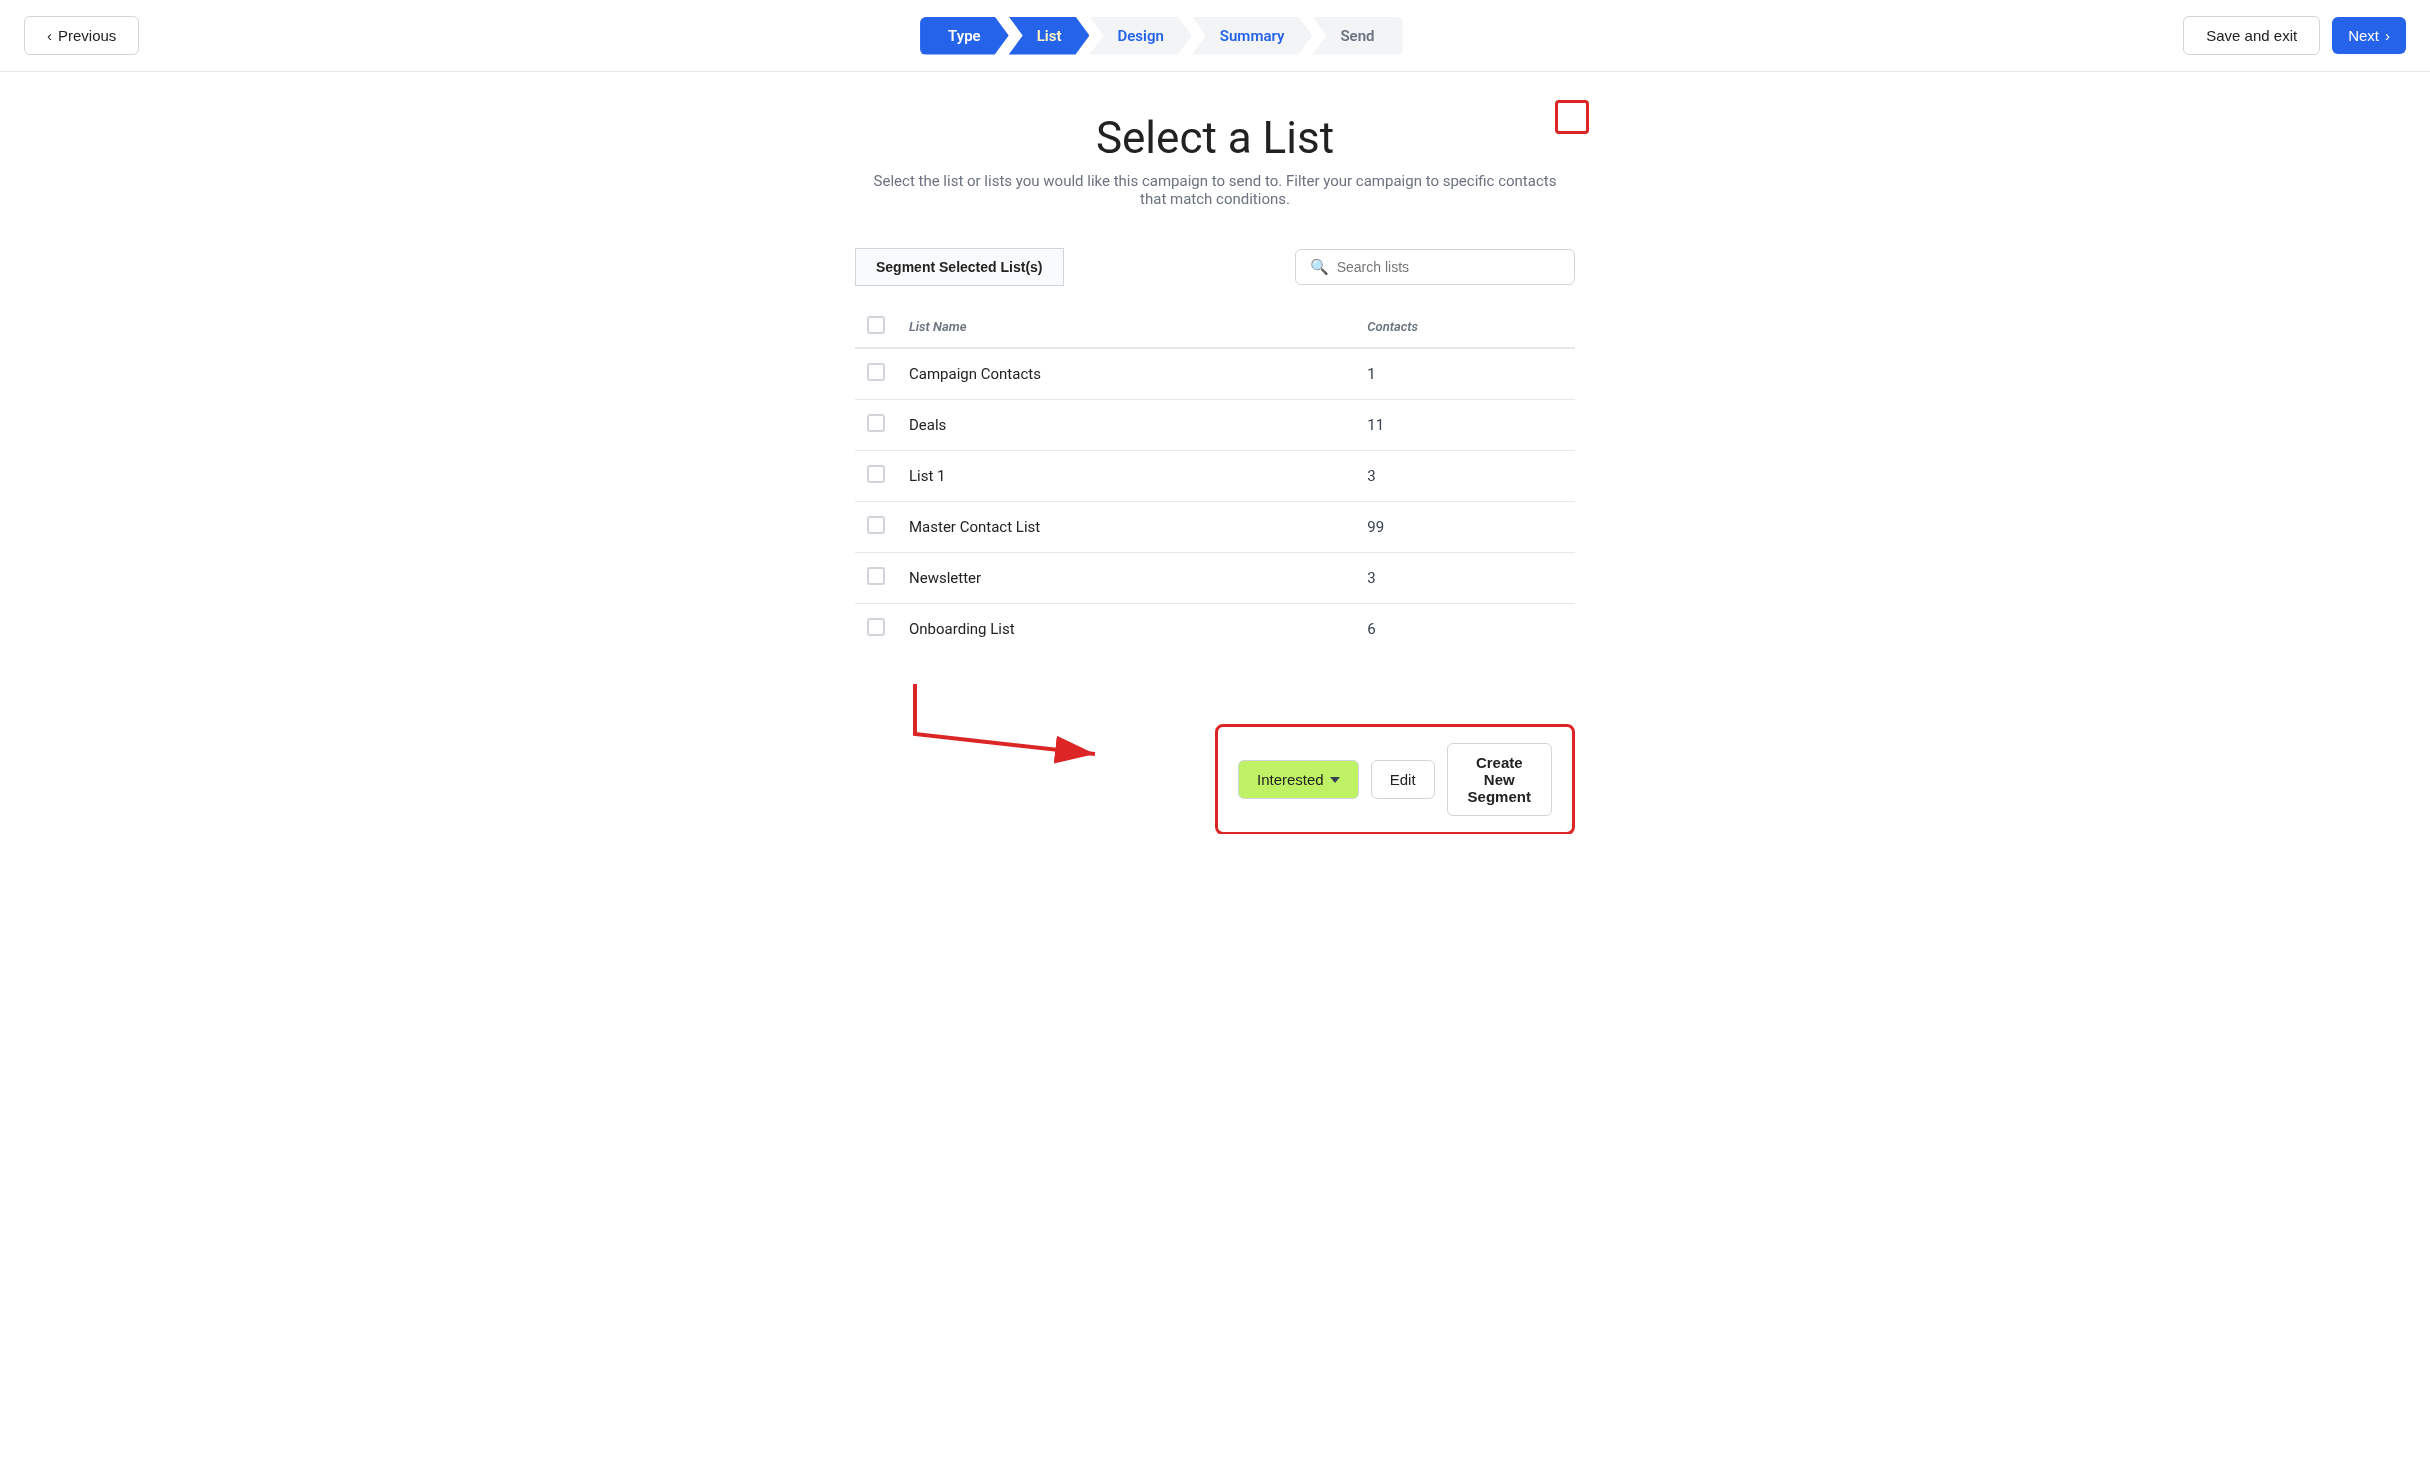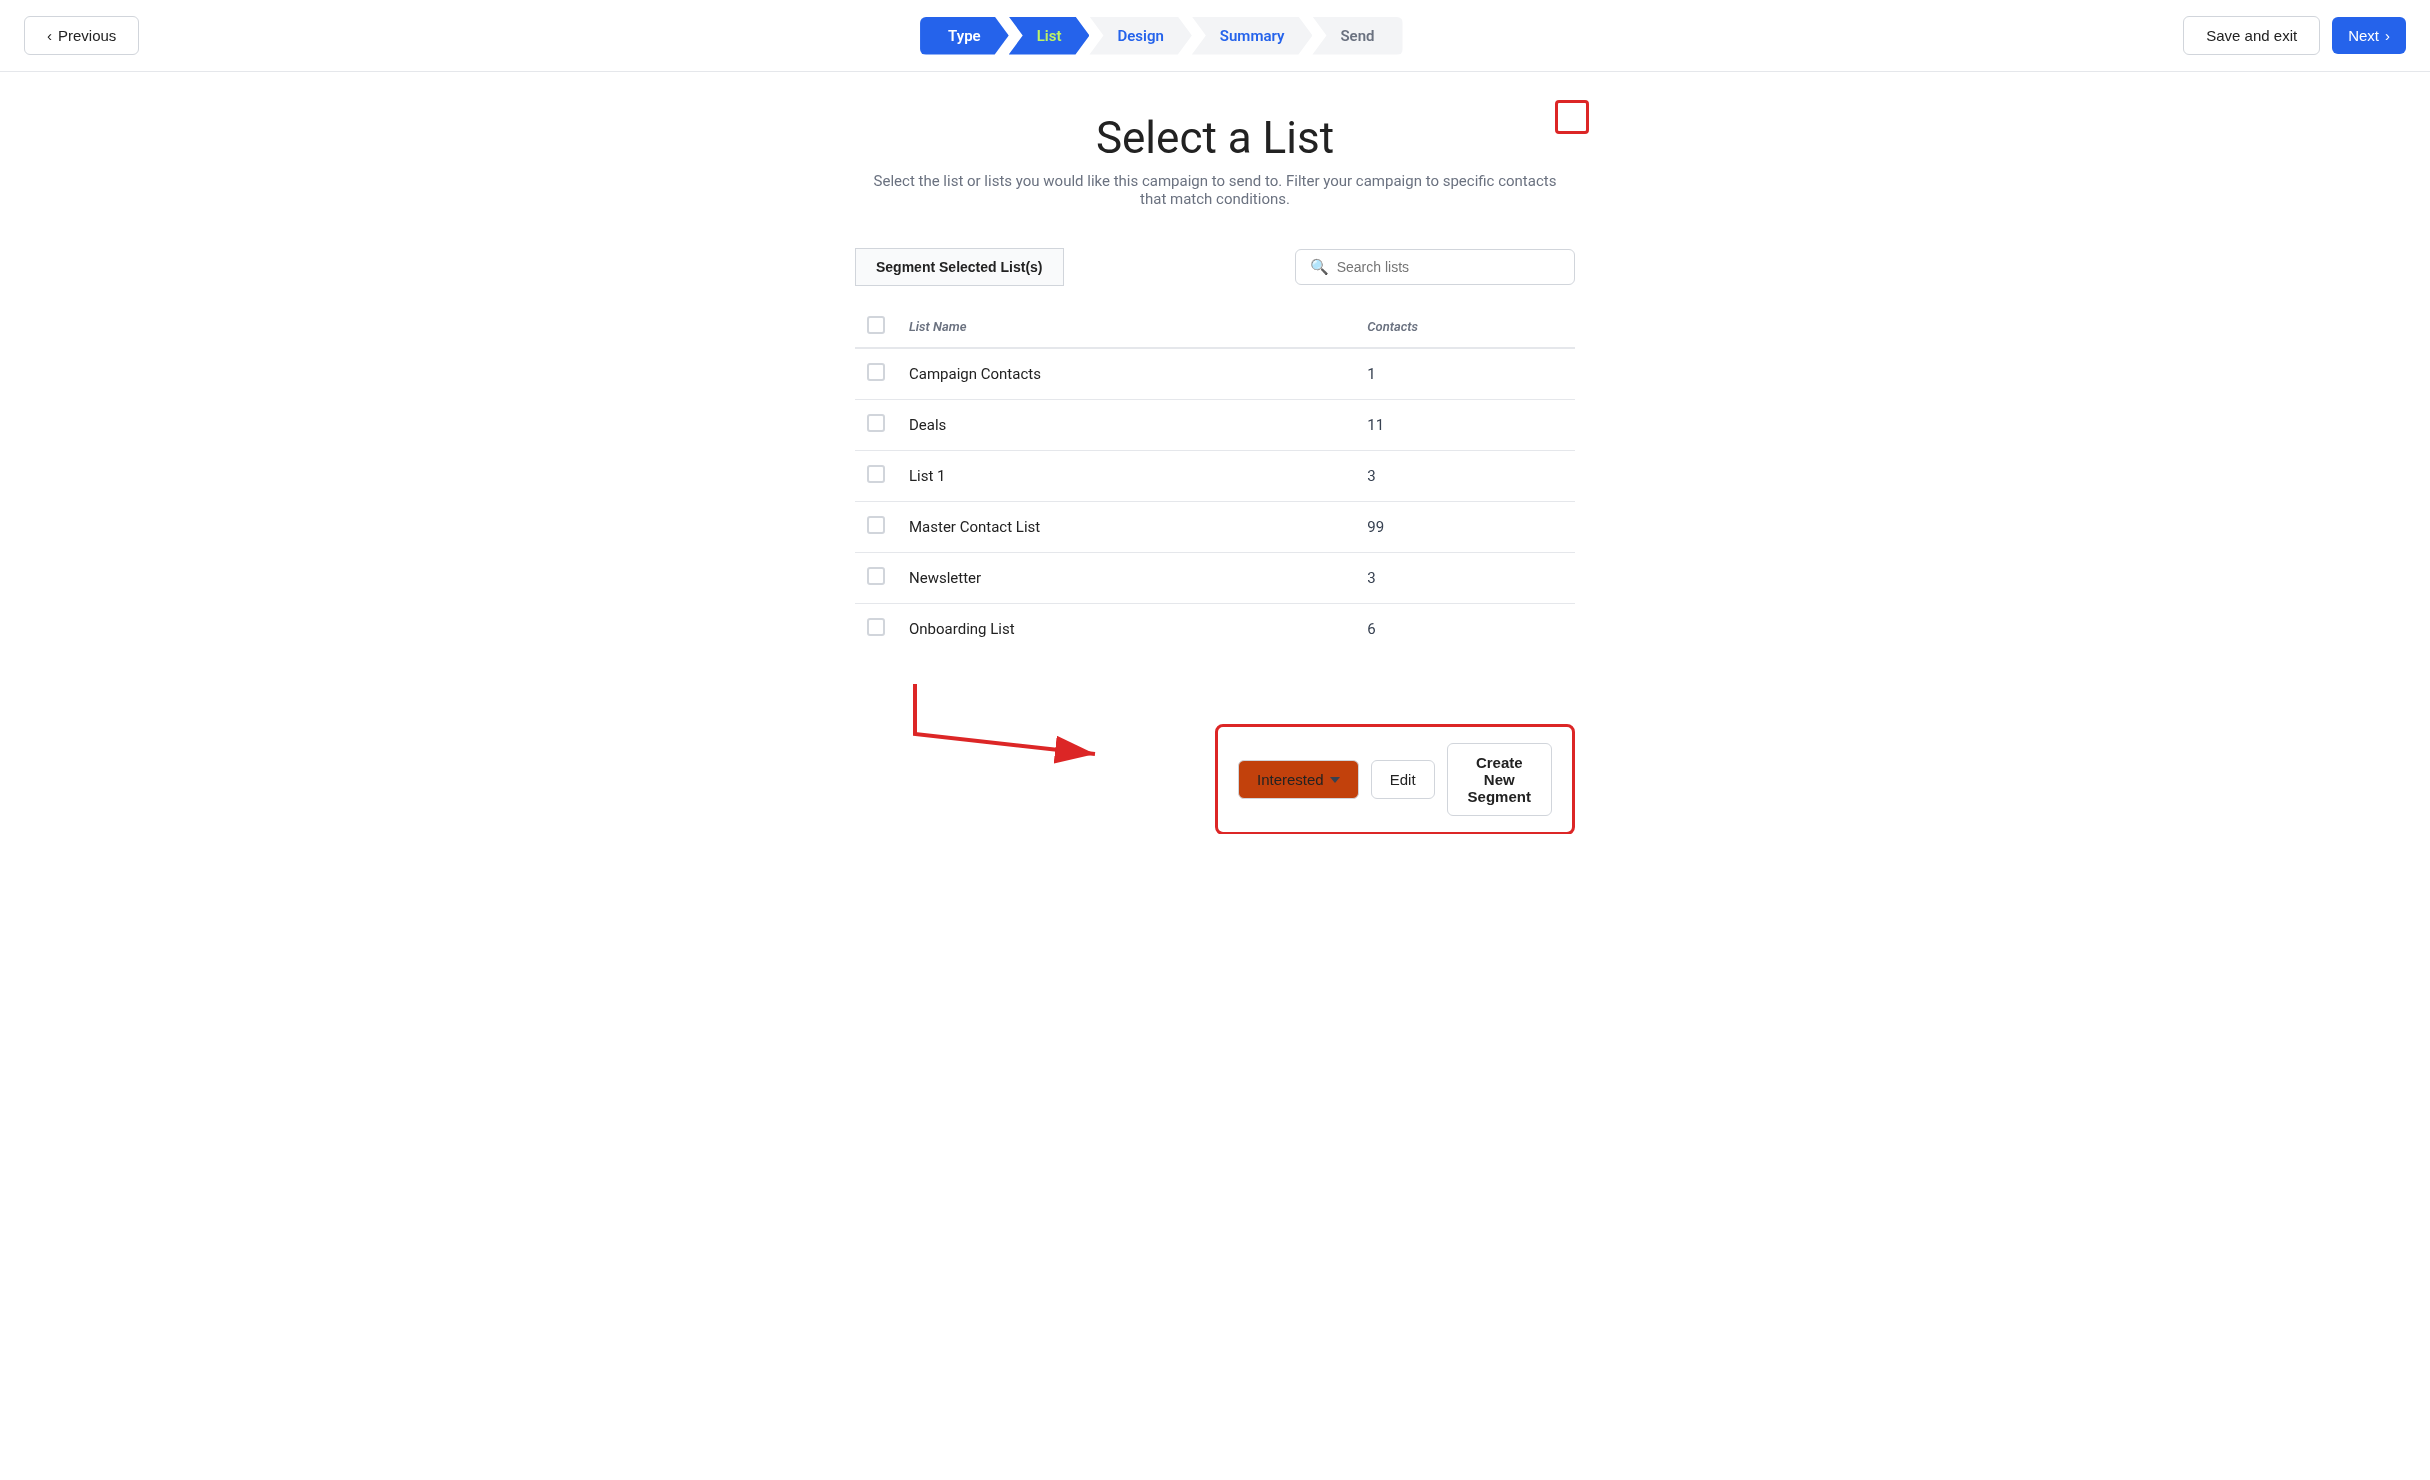--- a/index.html
+++ b/index.html
@@ -240,21 +240,21 @@
       padding: 16px 20px;
       display: inline-flex;
       align-items: center;
       gap: 12px;
       background: #fff;
       margin-left: 180px;
     }
 
     .btn-interested {
       border: 1px solid #d1d5db;
-      background: #c2410c;
+      background: #bef264;
       padding: 10px 18px;
       border-radius: 6px;
       font-size: 15px;
       cursor: pointer;
       display: flex;
       align-items: center;
       gap: 6px;
       color: #222;
     }
     .btn-edit {
@@ -294,21 +294,21 @@
     <button class="btn-previous">
       <span>‹</span>
       <span>Previous</span>
     </button>
   </div>
 
   <div class="header-center wizard-steps">
     <div class="step step-active" style="background: rgb(37, 99, 235); color: rgb(255, 255, 255); clip-path: polygon(0px 0px, calc(100% - 14px) 0px, 100% 50%, calc(100% - 14px) 100%, 0px 100%); border-radius: 6px 0px 0px 6px;">
       <span>Type</span>
     </div>
-    <div class="step step-active" style="background: rgb(37, 99, 235); color: #bef264; clip-path: polygon(0px 0px, calc(100% - 14px) 0px, 100% 50%, calc(100% - 14px) 100%, 0px 100%, 14px 50%);">
+    <div class="step step-active" style="background: rgb(37, 99, 235); color: #fef9c3; clip-path: polygon(0px 0px, calc(100% - 14px) 0px, 100% 50%, calc(100% - 14px) 100%, 0px 100%, 14px 50%);">
       <span>List</span>
     </div>
     <div class="step step-inactive" style="color: rgb(37, 99, 235); font-weight: 600; background: rgb(243, 244, 246); clip-path: polygon(0px 0px, calc(100% - 14px) 0px, 100% 50%, calc(100% - 14px) 100%, 0px 100%, 14px 50%);">
       <span>Design</span>
     </div>
     <div class="step step-inactive" style="color: rgb(37, 99, 235); font-weight: 600; background: rgb(243, 244, 246); clip-path: polygon(0px 0px, calc(100% - 14px) 0px, 100% 50%, calc(100% - 14px) 100%, 0px 100%, 14px 50%); justify-content: flex-end;">
       <span>Summary</span>
     </div>
     <div class="step step-inactive" style="background: rgb(243, 244, 246); color: rgb(107, 114, 128); clip-path: polygon(0px 0px, 100% 0px, 100% 100%, 0px 100%, 14px 50%); border-radius: 0px 6px 6px 0px;">
       <span>Send</span>

